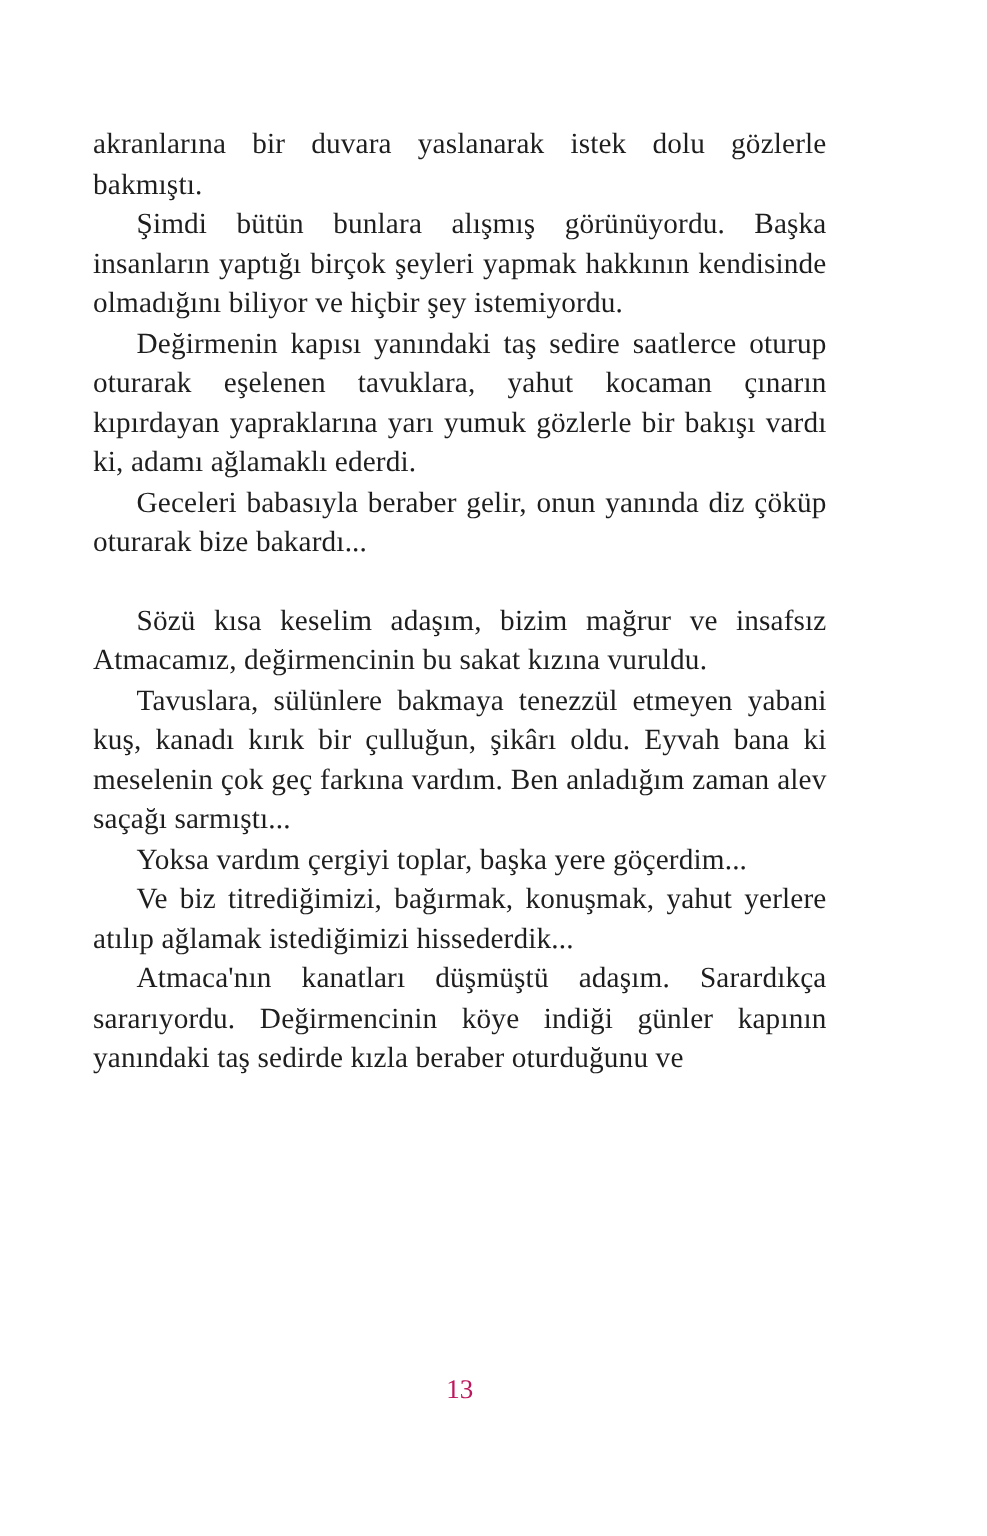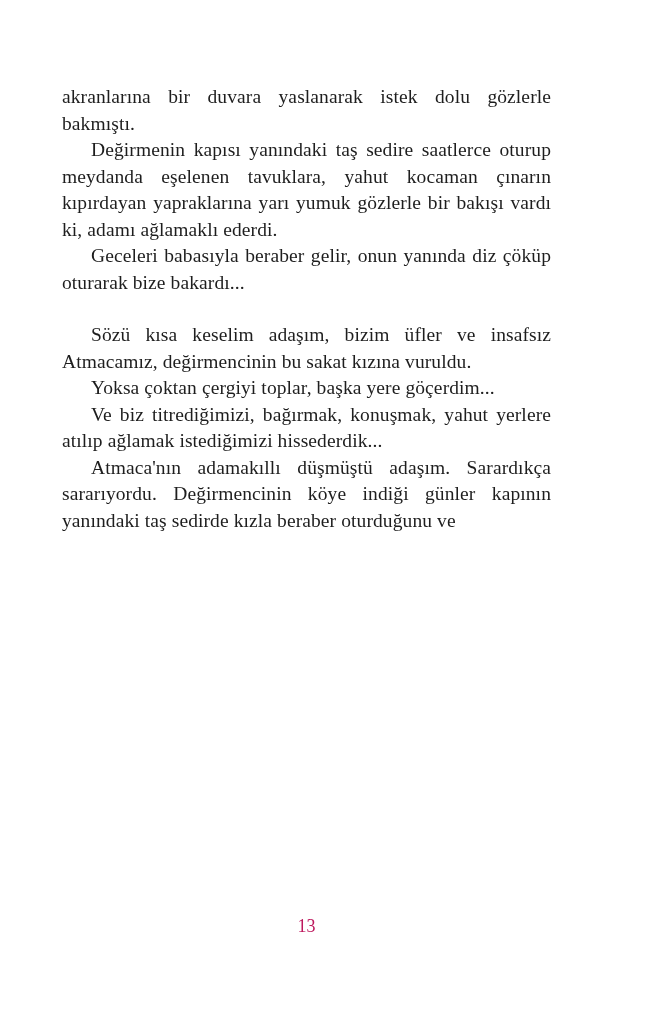--- a/index.html
+++ b/index.html
@@ -49,21 +49,23 @@
     line-height: 24px;
     color: #be185d;
   }
 </style>
 </head>
 <body>
 
 <div class="book-page">
   <div class="text-block">
     <p class="no-indent">akranlarına bir duvara yaslanarak istek dolu gözlerle bakmıştı.</p>
-    <p>Değirmenin kapısı yanındaki taş sedire saatlerce oturup meydanda eşelenen tavuklara, yahut kocaman çınarın kıpırdayan yapraklarına yarı yumuk gözlerle bir bakışı vardı ki, adamı ağlamaklı ederdi.</p>
+    <p>Şimdi bütün bunlara alışmış görünüyordu. Başka insanların yaptığı birçok şeyleri yapmak hakkının kendisinde olmadığını biliyor ve hiçbir şey istemiyordu.</p>
+    <p>Değirmenin kapısı yanındaki taş sedire saatlerce oturup oturarak eşelenen tavuklara, yahut kocaman çınarın kıpırdayan yapraklarına yarı yumuk gözlerle bir bakışı vardı ki, adamı ağlamaklı ederdi.</p>
     <p>Geceleri babasıyla beraber gelir, onun yanında diz çöküp oturarak bize bakardı...</p>
-    <p class="section-break">Sözü kısa keselim adaşım, bizim üfler ve insafsız Atmacamız, değirmencinin bu sakat kızına vuruldu.</p>
-    <p>Yoksa çoktan çergiyi toplar, başka yere göçerdim...</p>
+    <p class="section-break">Sözü kısa keselim adaşım, bizim mağrur ve insafsız Atmacamız, değirmencinin bu sakat kızına vuruldu.</p>
+    <p>Tavuslara, sülünlere bakmaya tenezzül etmeyen yabani kuş, kanadı kırık bir çulluğun, şikârı oldu. Eyvah bana ki meselenin çok geç farkına vardım. Ben anladığım zaman alev saçağı sarmıştı...</p>
+    <p>Yoksa vardım çergiyi toplar, başka yere göçerdim...</p>
     <p>Ve biz titrediğimizi, bağırmak, konuşmak, yahut yerlere atılıp ağlamak istediğimizi hissederdik...</p>
-    <p>Atmaca'nın adamakıllı düşmüştü adaşım. Sarardıkça sararıyordu. Değirmencinin köye indiği günler kapının yanındaki taş sedirde kızla beraber oturduğunu ve</p>
+    <p>Atmaca'nın kanatları düşmüştü adaşım. Sarardıkça sararıyordu. Değirmencinin köye indiği günler kapının yanındaki taş sedirde kızla beraber oturduğunu ve</p>
   </div>
   <div class="page-number">13</div>
 </div>
 
 </body></html>

